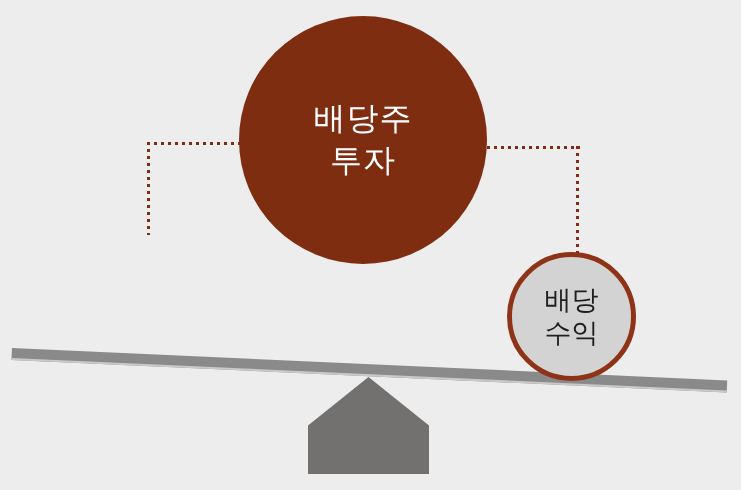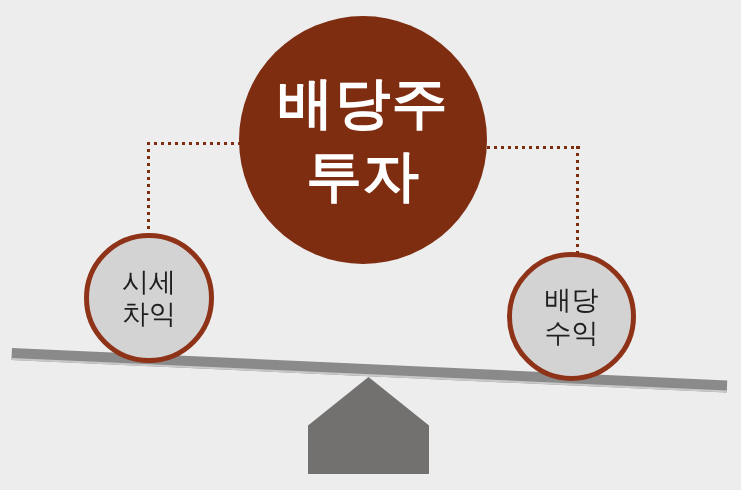--- a/index.html
+++ b/index.html
@@ -46,24 +46,23 @@
     white-space: pre-line;
   }
   .main-circle {
     left: 239px; top: 16px;
     width: 248px; height: 248px;
     background: var(--accent, #7E2D11);
     z-index: 3;
   }
   .main-circle .label {
     color: var(--mainText, #FFFFFF);
-    font-size: 56px;
+    font-size: 32px;
     line-height: 1.3;
     letter-spacing: 1px;
-    font-weight: bold;
   }
   .small-circle {
     background: var(--smallCircleFill, #D3D3D3);
     border: 5px solid var(--circleBorder, #8F3318);
     z-index: 4;
   }
   .small-circle .label {
     color: var(--smallText, #1F1F1F);
     font-size: 27px;
     line-height: 1.2;
@@ -110,23 +109,19 @@
   <div class="dot-v conn-right-v"></div>
 
   <div class="fulcrum"></div>
   <div class="beam"></div>
 
   <div class="circle main-circle">
     <span class="label">배당주
 투자</span>
   </div>
 
-  <div class="circle small-circle left-circle">
-    <span class="label">시세
-차익</span>
-  </div>
 
   <div class="circle small-circle right-circle">
     <span class="label">배당
 수익</span>
   </div>
 
 </div>
 
 </body></html>

